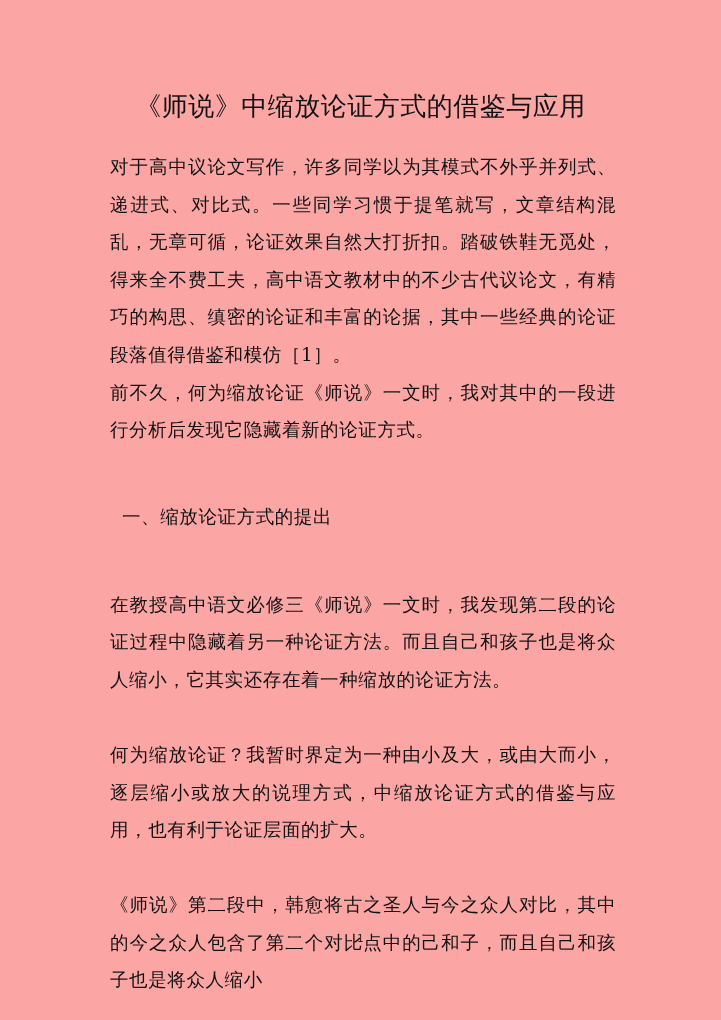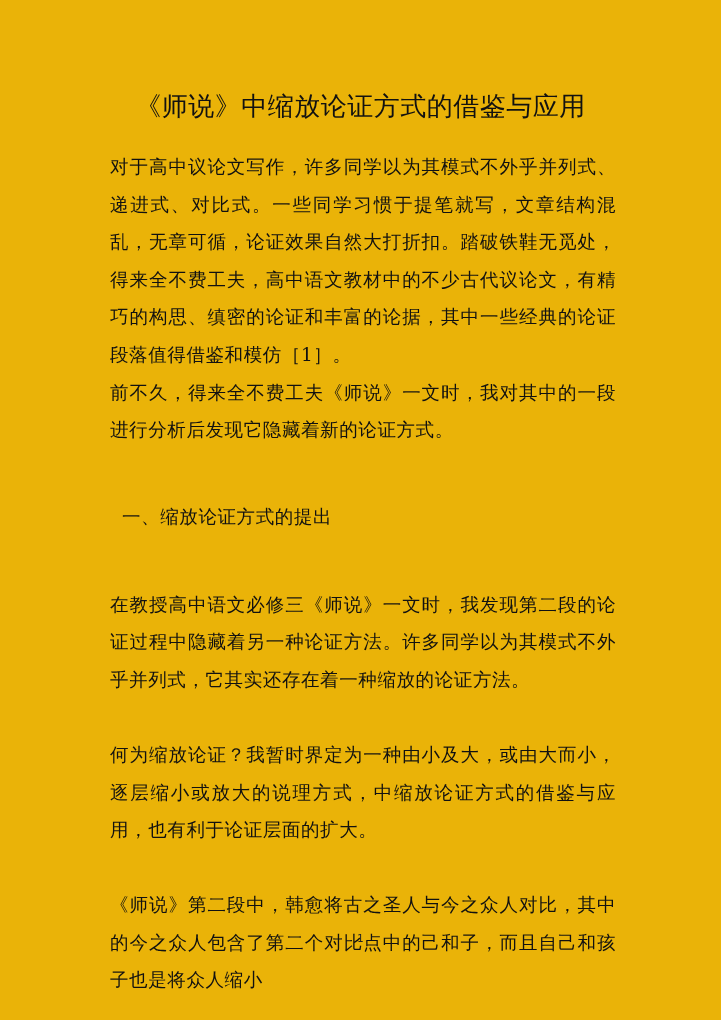--- a/index.html
+++ b/index.html
@@ -13,21 +13,21 @@
       position: relative;
       overflow: hidden;
       font-family: "DejaVu Serif", "Liberation Serif", serif;
       color: #111111;
     }
     .page {
       position: absolute;
       left: 0; top: 0;
       width: 721px;
       height: 1020px;
-      background: #eab308;
+      background: #fca5a5;
     }
     .title {
       position: absolute;
       left: 0;
       width: 721px;
       top: 86px;
       text-align: center;
       font-size: 26px;
       line-height: 40px;
       letter-spacing: 0.5px;
@@ -66,25 +66,25 @@
     }
   </style>
 </head>
 <body>
 
 <div class="page">
   <h1 class="title">《师说》中缩放论证方式的借鉴与应用</h1>
 
   <div class="body">
     <p class="para">对于高中议论文写作，许多同学以为其模式不外乎并列式、递进式、对比式。一些同学习惯于提笔就写，文章结构混乱，无章可循，论证效果自然大打折扣。踏破铁鞋无觅处，得来全不费工夫，高中语文教材中的不少古代议论文，有精巧的构思、缜密的论证和丰富的论据，其中一些经典的论证段落值得借鉴和模仿［1］。</p>
-    <p class="para">前不久，得来全不费工夫《师说》一文时，我对其中的一段进行分析后发现它隐藏着新的论证方式。</p>
+    <p class="para">前不久，何为缩放论证《师说》一文时，我对其中的一段进行分析后发现它隐藏着新的论证方式。</p>
     <div class="gap"></div>
     <p class="heading">一、缩放论证方式的提出</p>
     <div class="gap"></div>
-    <p class="para">在教授高中语文必修三《师说》一文时，我发现第二段的论证过程中隐藏着另一种论证方法。许多同学以为其模式不外乎并列式，它其实还存在着一种缩放的论证方法。</p>
+    <p class="para">在教授高中语文必修三《师说》一文时，我发现第二段的论证过程中隐藏着另一种论证方法。而且自己和孩子也是将众人缩小，它其实还存在着一种缩放的论证方法。</p>
     <div class="gap"></div>
     <p class="para">何为缩放论证？我暂时界定为一种由小及大，或由大而小，逐层缩小或放大的说理方式，中缩放论证方式的借鉴与应用，也有利于论证层面的扩大。</p>
     <div class="gap"></div>
     <p class="para">《师说》第二段中，韩愈将古之圣人与今之众人对比，其中的今之众人包含了第二个对比点中的己和子，而且自己和孩子也是将众人缩小</p>
   </div>
 
   <div class="page-number">1</div>
 </div>
 
 </body></html>

